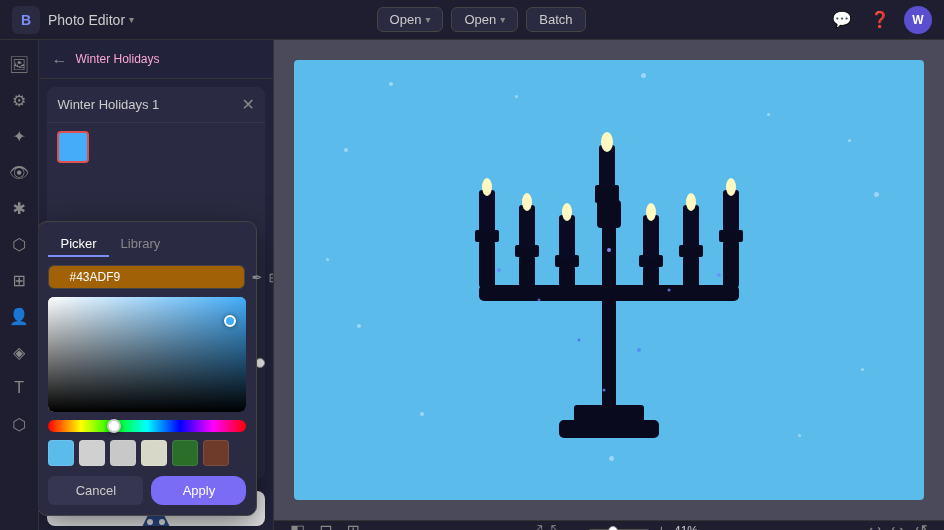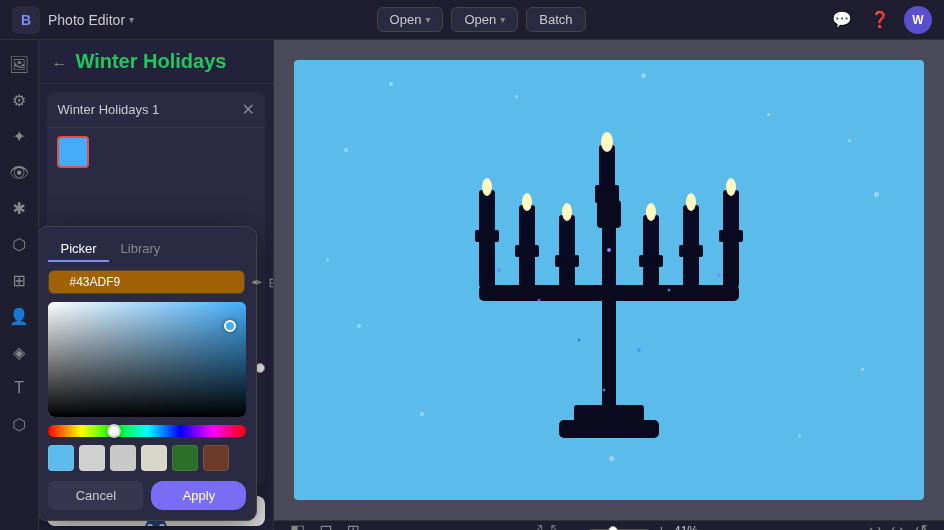--- a/index.html
+++ b/index.html
@@ -57,21 +57,21 @@
     
     .sidebar {
       width: 262px; background: #22223a; border-right: 1px solid #333;
       display: flex; flex-direction: column; overflow: hidden;
     }
     .sidebar-header {
       display: flex; align-items: center; gap: 8px; padding: 10px 12px;
       border-bottom: 1px solid #333;
     }
     .sidebar-back { color: #888; cursor: pointer; font-size: 16px; }
-    .sidebar-title { font-size: 20px; font-weight: 700; color: #22c55e; }
+    .sidebar-title { font-size: 12px; font-weight: 400; color: #f9a8d4; }
 
     
     .panel-card {
       background: #2a2a42; margin: 8px; border-radius: 8px; overflow: visible;
       position: relative;
     }
     .panel-header {
       display: flex; align-items: center; justify-content: space-between;
       padding: 8px 10px; border-bottom: 1px solid #363650;
     }

